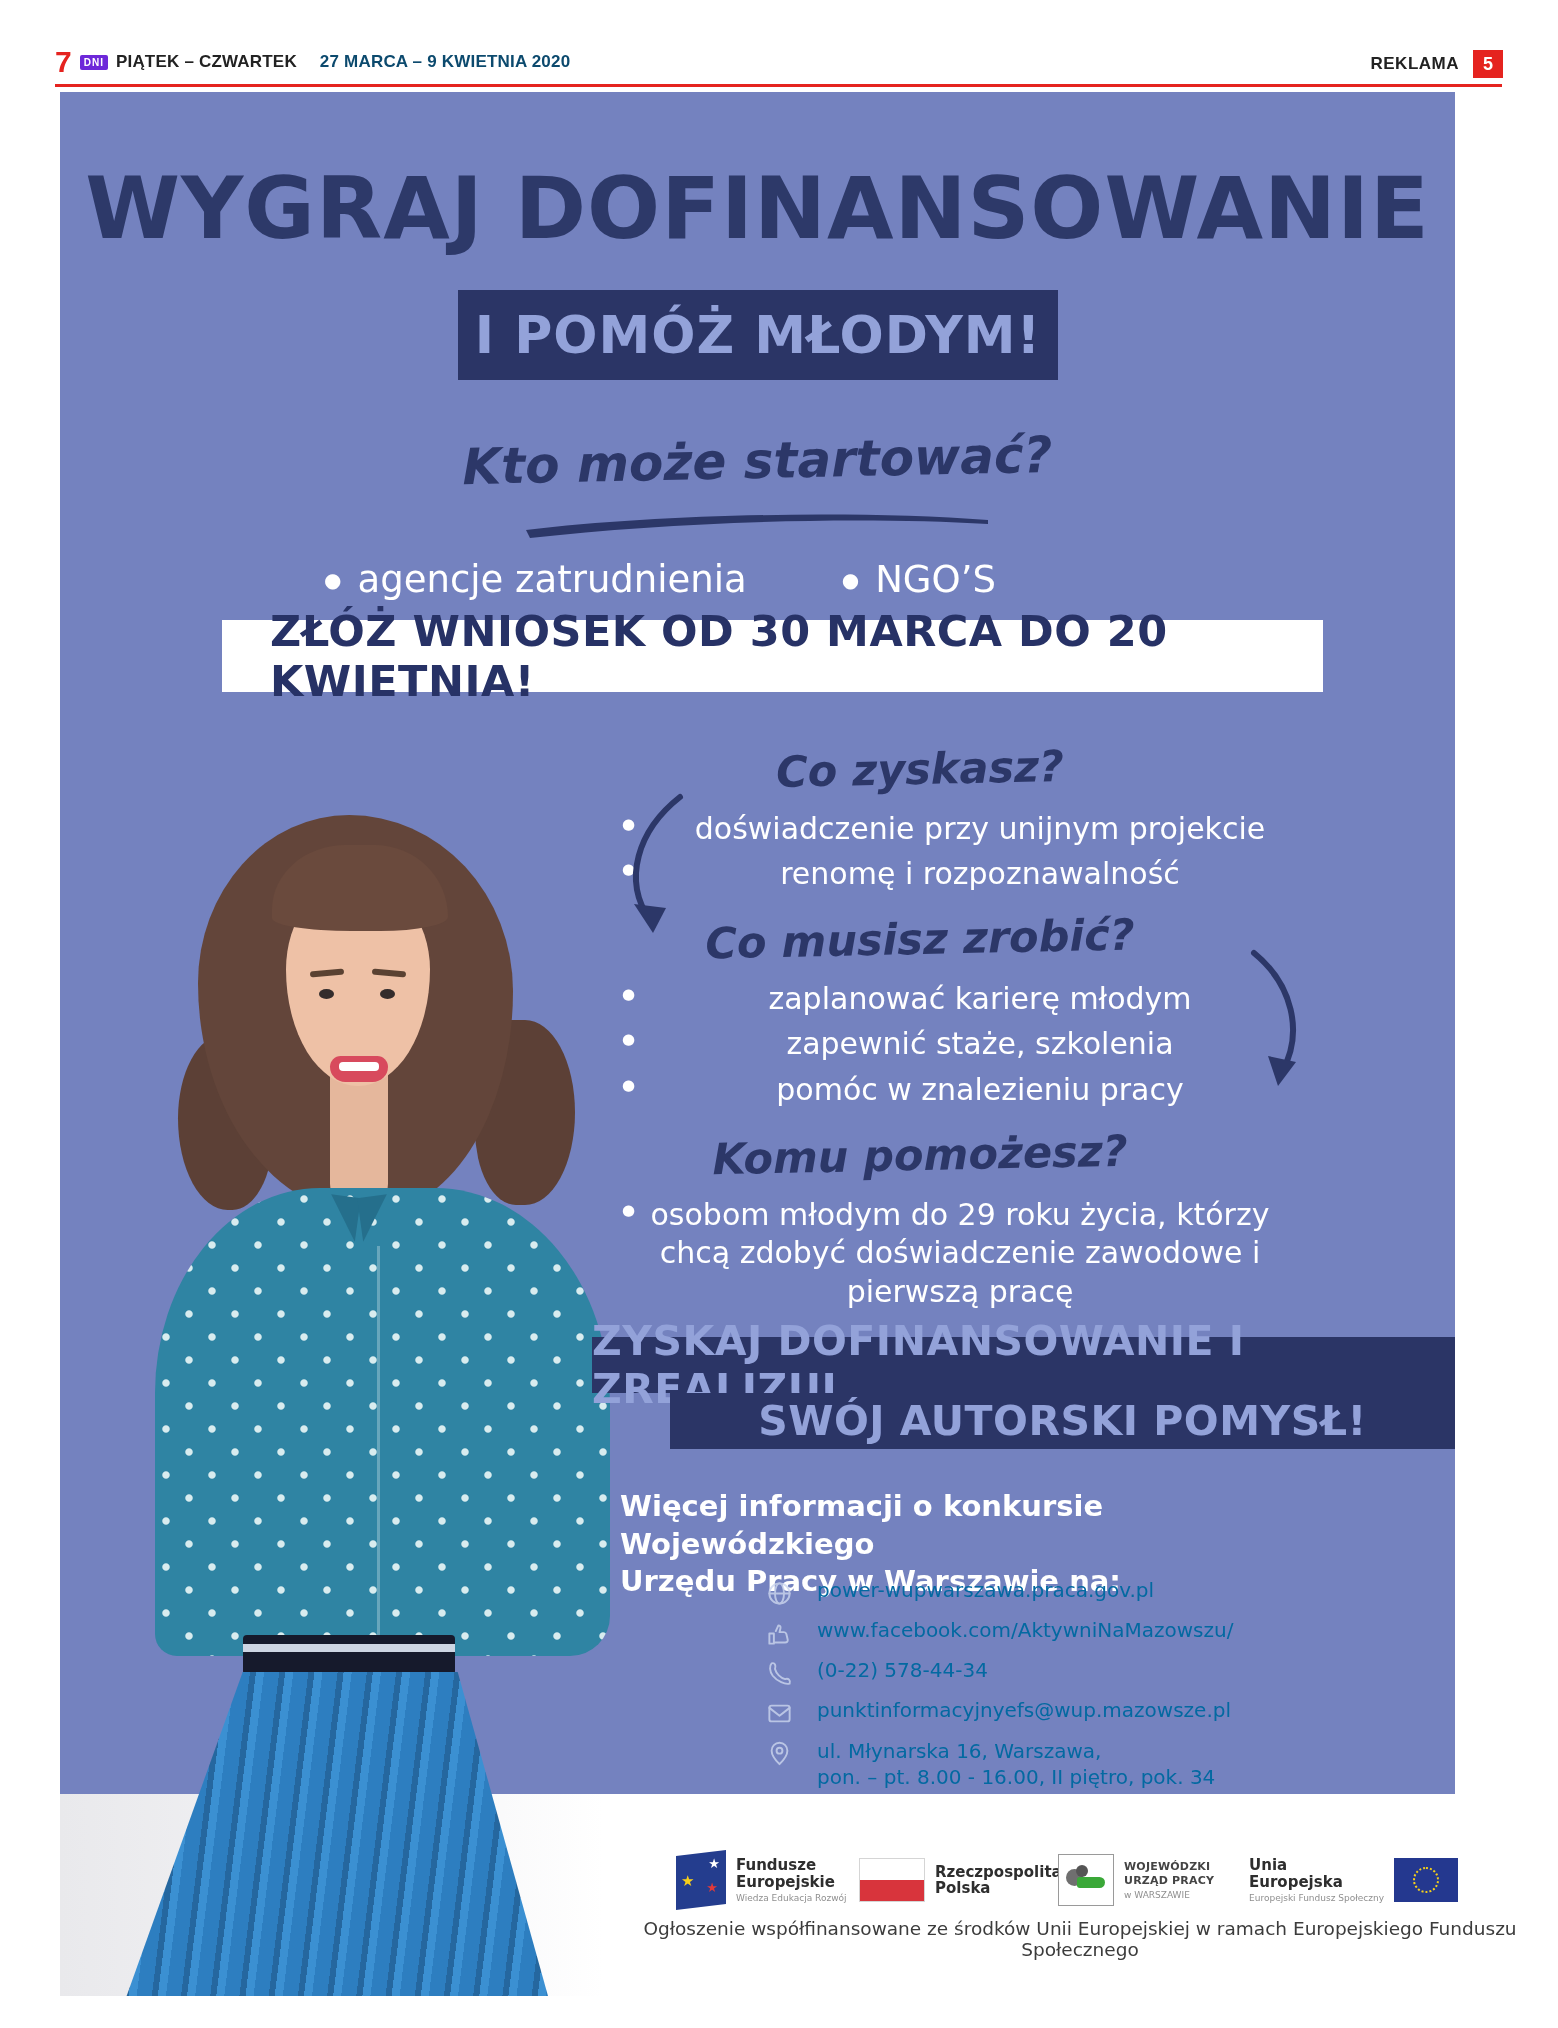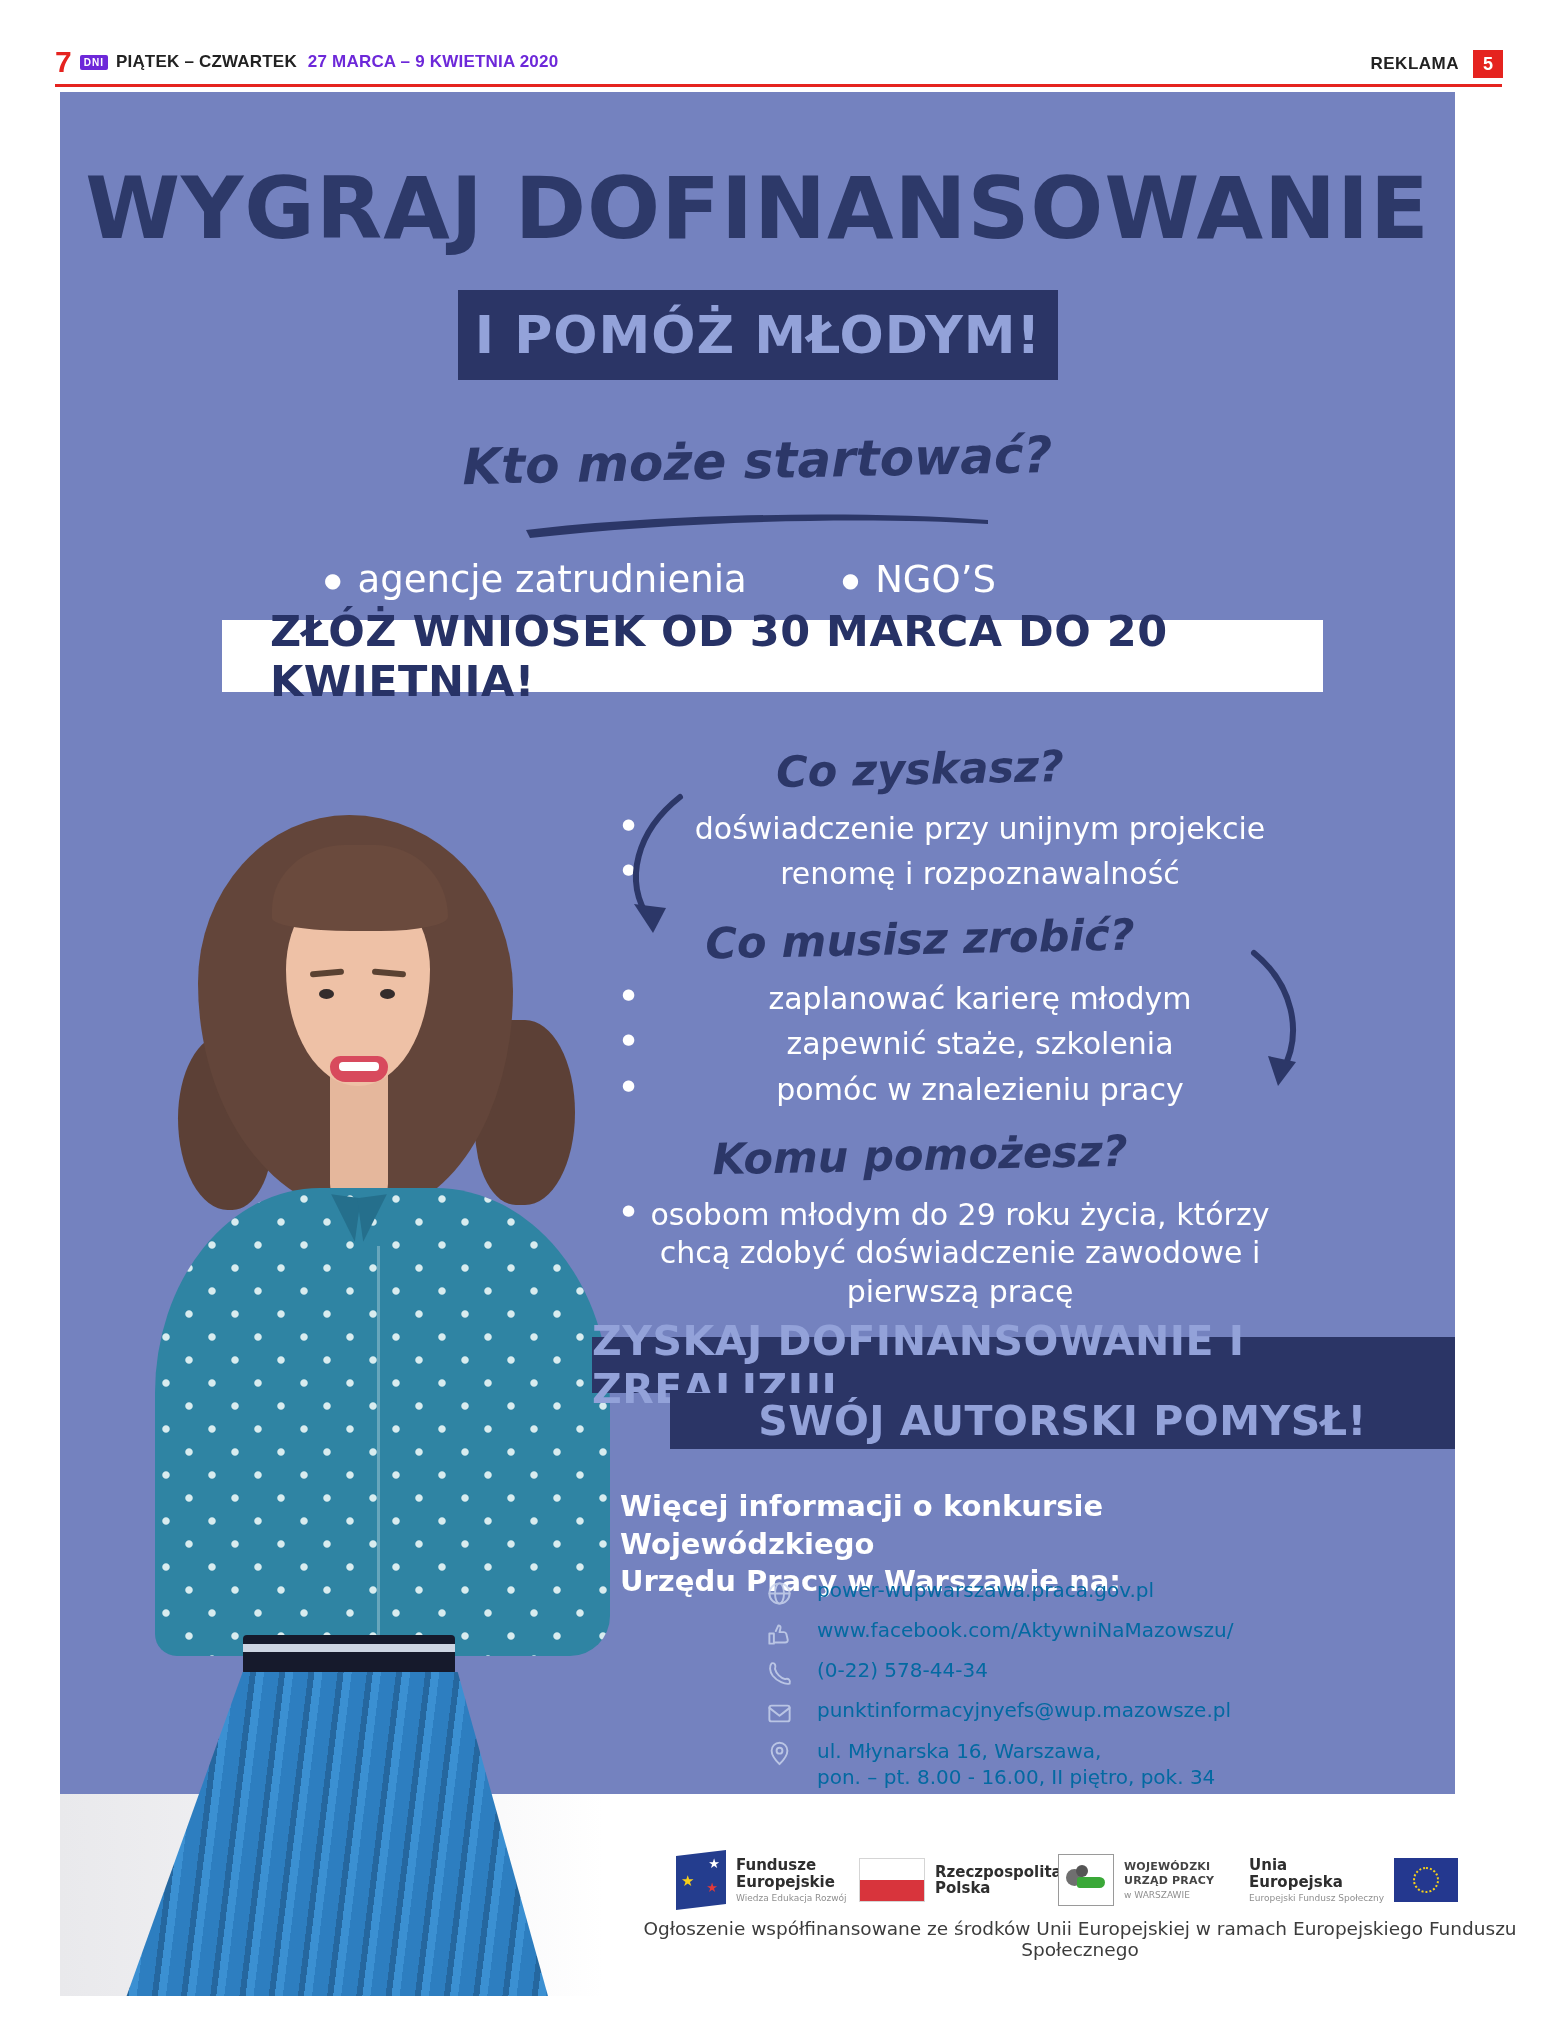--- a/index.html
+++ b/index.html
@@ -6,21 +6,21 @@
   #page{position:relative;width:1558px;height:2028px;background:#ffffff;overflow:hidden;
         font-family:"DejaVu Sans",sans-serif;}
 
   
   .np-header{position:absolute;left:55px;top:48px;width:1448px;height:34px;}
   .np-left{position:absolute;left:0;top:0;display:flex;align-items:center;gap:8px;}
   .logo7{color:#e5231f;font-weight:bold;font-size:30px;line-height:28px;font-family:"Liberation Sans",sans-serif;}
   .logodni{background:#6d28d9;color:#ffffff;font-size:10px;font-weight:bold;padding:2px 4px;border-radius:2px;
            letter-spacing:1px;font-family:"Liberation Sans",sans-serif;}
   .issue{font-family:"Liberation Sans",sans-serif;font-size:17px;font-weight:bold;color:#222;letter-spacing:.2px;}
-  .issue-dates{color:#6d28d9;margin-left:6px;}
+  .issue-dates{color:#0c4a6e;margin-left:18px;}
   .np-right{position:absolute;right:0;top:2px;display:flex;align-items:center;gap:14px;}
   .reklama{font-family:"Liberation Sans",sans-serif;font-size:17px;font-weight:bold;color:#222;letter-spacing:.5px;}
   .pagenum{background:#e5231f;color:#fff;font-weight:bold;font-size:18px;width:30px;height:28px;
            display:flex;align-items:center;justify-content:center;font-family:"Liberation Sans",sans-serif;}
   .redline{position:absolute;left:55px;top:84px;width:1447px;height:3px;background:#e5231f;}
 
   
   .ad{position:absolute;left:60px;top:92px;width:1395px;height:1702px;background:#7482bf;z-index:1;}
   .ad-layer{position:absolute;left:60px;top:92px;width:1395px;height:1702px;z-index:3;pointer-events:none;}
 

